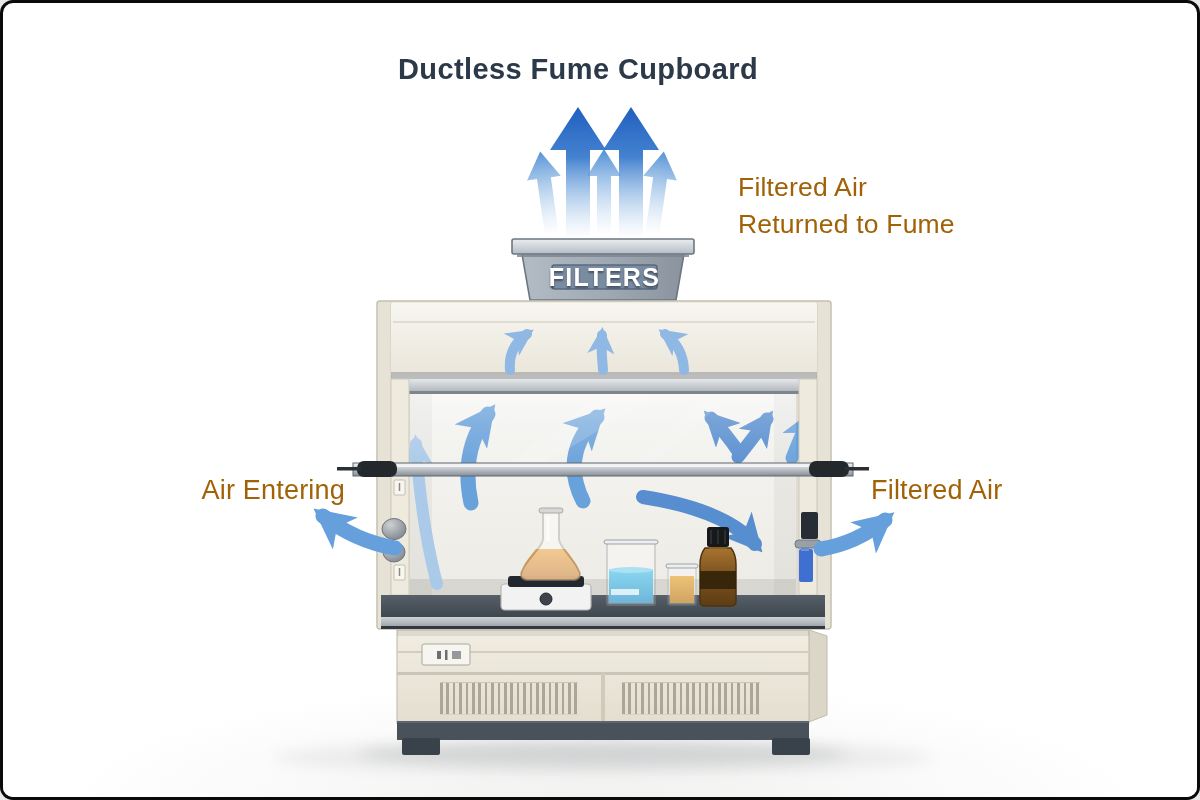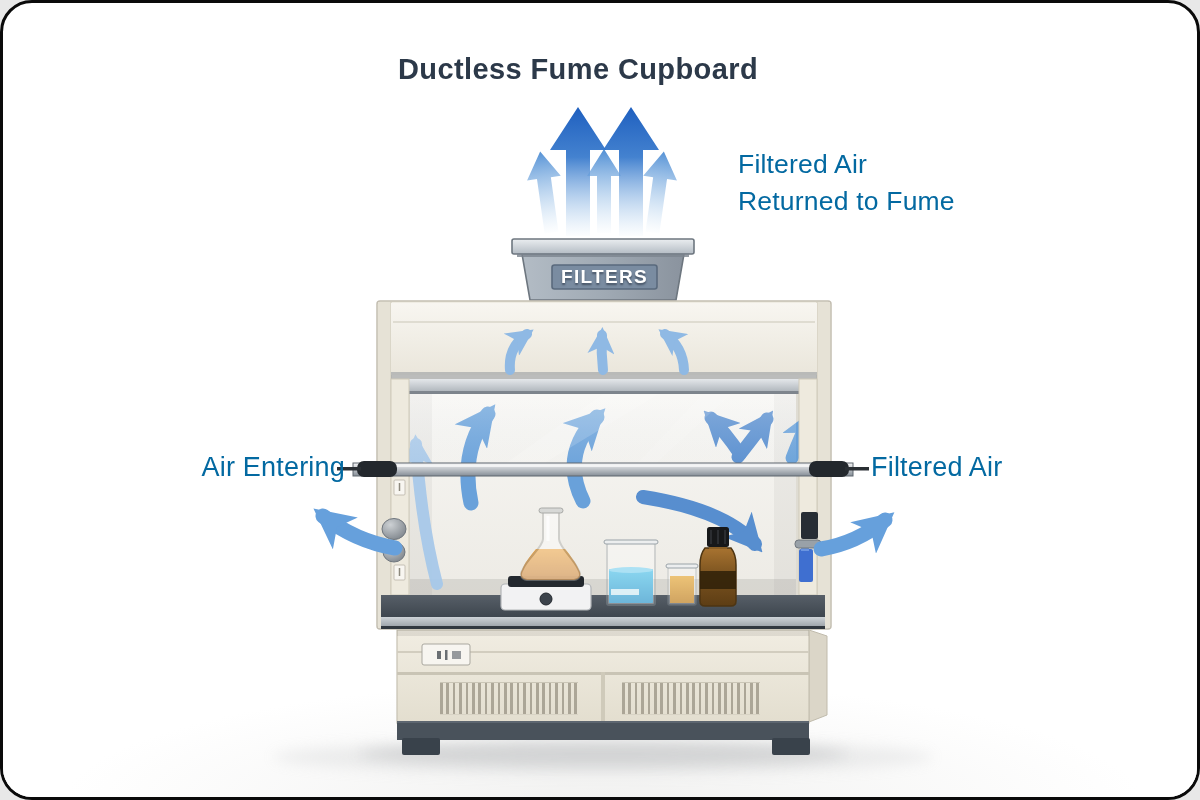--- a/index.html
+++ b/index.html
@@ -1,42 +1,42 @@
 <!DOCTYPE html>
 <html><head>
 <meta charset="utf-8">
 <style>
   html,body{margin:0;padding:0;background:#e8e8e8;}
   .canvas{
     position:relative;width:1200px;height:800px;box-sizing:border-box;
-    border:3px solid #0a0a0a;border-radius:32px;overflow:hidden;
+    border:3px solid #0a0a0a;border-radius:13px;overflow:hidden;
     background:#ffffff;
     font-family:"Liberation Sans", sans-serif;
   }
   .floor-tint{
     position:absolute;left:0;top:620px;width:1200px;height:180px;
     background:radial-gradient(60% 90% at 50% 100%, #f1f1f0 0%, #ffffff 75%);
   }
   .svg-layer{position:absolute;left:0;top:0;}
   .title{
     position:absolute;left:575px;top:50px;transform:translateX(-50%);
     white-space:nowrap;font-size:29px;font-weight:700;letter-spacing:.4px;
     color:#2c3949;
   }
   .annotation{
-    position:absolute;font-size:27px;font-weight:400;color:#0369a1;
-    white-space:nowrap;letter-spacing:.2px;
+    position:absolute;font-size:27px;font-weight:400;color:#a16207;
+    white-space:nowrap;letter-spacing:.2px;margin-top:23px;
   }
   .exhaust-note{left:735px;top:143px;line-height:37px;font-size:26.5px;}
   .air-entering{right:852px;top:449px;text-align:right;}
   .filtered-air{left:868px;top:449px;}
   .filters-label{
     position:absolute;left:549px;top:262px;width:105px;height:24px;
     display:flex;align-items:center;justify-content:center;
-    font-size:19px;font-weight:700;color:#ffffff;letter-spacing:1.3px;
+    font-size:25px;font-weight:700;color:#ffffff;letter-spacing:1.3px;
     text-shadow:0 2px 2px rgba(25,35,50,.55);
   }
   .vents{
     position:absolute;top:679px;width:138px;height:31px;
     background:repeating-linear-gradient(90deg,#a7a192 0 2.6px,rgba(0,0,0,0) 2.6px 6.4px);
     border-top:1px solid #c8c3b4;border-bottom:1px solid #d7d2c4;
     opacity:.92;
   }
   .vents-left{left:437px;}
   .vents-right{left:619px;}

